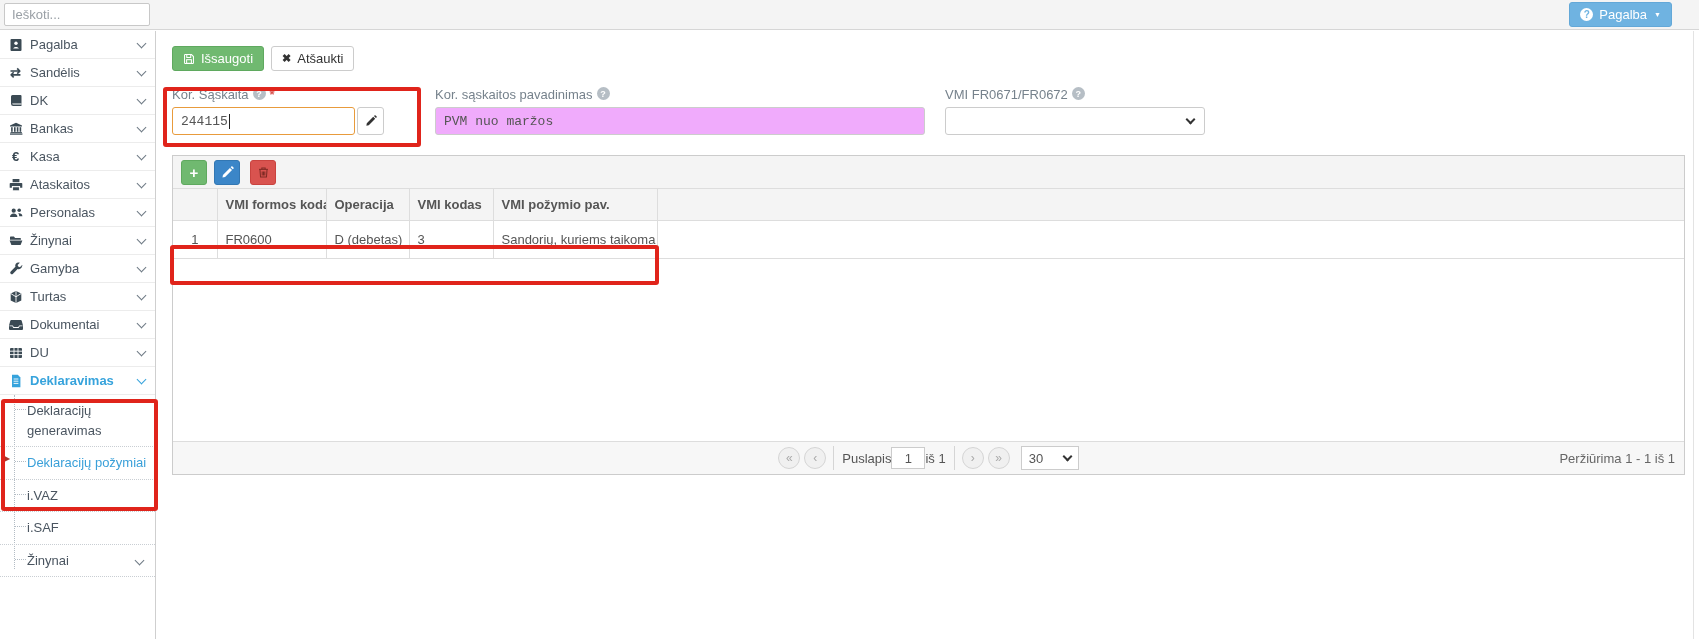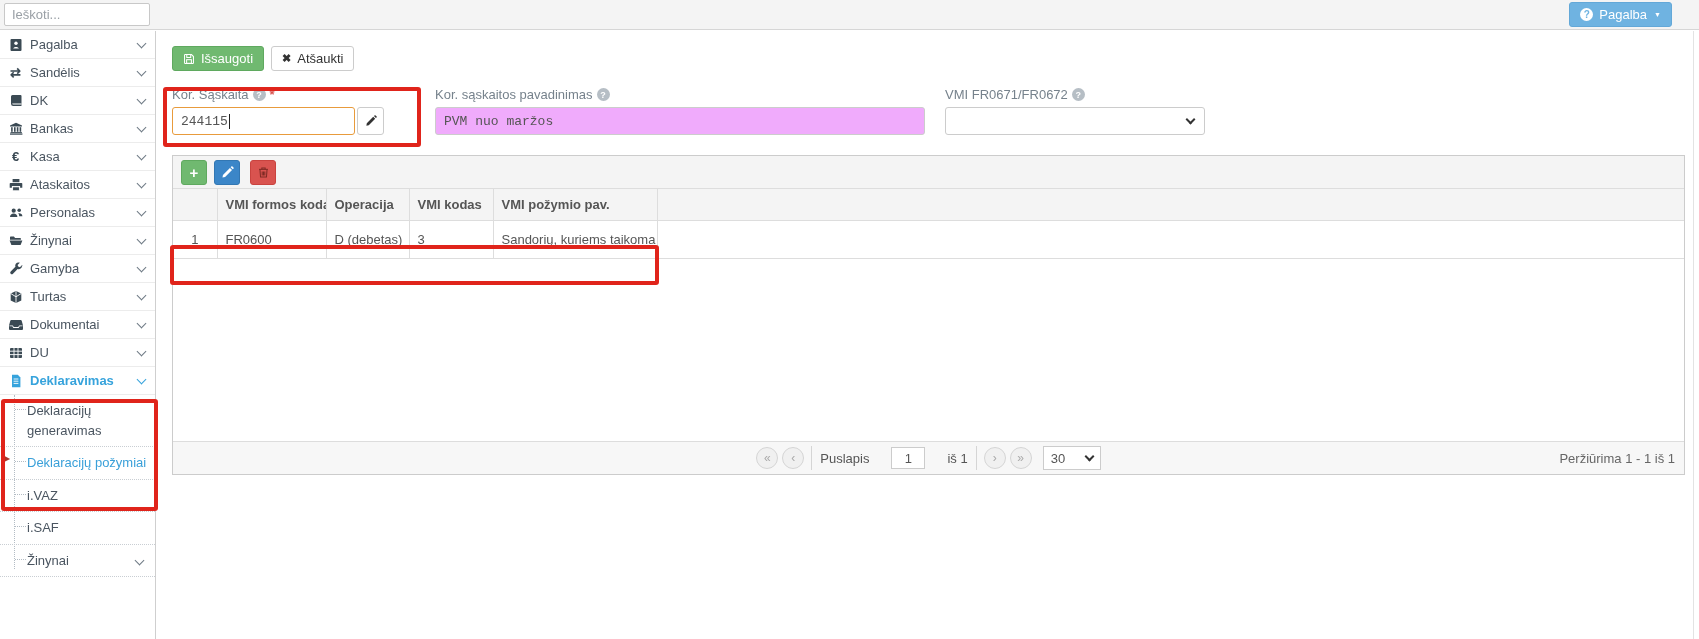--- a/index.html
+++ b/index.html
@@ -61,21 +61,21 @@
 
   .btn { display:inline-flex; align-items:center; gap:6px; height:25px; padding:0 10px;
          border-radius:3px; font-size:13px; cursor:pointer; border:1px solid #ccc;
          background:#fff; color:#333; font-family:inherit; }
   .btn-save { position:absolute; left:15px; top:15px; background:#70b970;
               border-color:#5fa95f; color:#fff; }
   .btn-cancel { position:absolute; left:114px; top:15px; }
   .xicon { font-size:11px; font-weight:bold; }
 
   .fgroup { position:absolute; }
-  .fgroup .flabel { display:flex; align-items:center; gap:4px; margin-bottom:5px;
+  .fgroup .flabel { display:flex; align-items:flex-start; gap:4px; margin-bottom:5px;
                     color:#76828c; }
   .qmark { width:13px; height:13px; background:#b6bec5; color:#fff; border-radius:50%;
            font-size:9px; font-weight:bold; display:flex; align-items:center;
            justify-content:center; }
   .req { color:#d9534f; font-weight:bold; }
   .finput { height:28px; border:1px solid #ccc; border-radius:3px; background:#fff;
             display:flex; align-items:center; padding:0 8px; color:#555;font-family:Liberation Mono, monospace; }
   .finput.focus { border-color:#e89b3c; }
   .finput.disabled { background:#f0abfc; }
   .caret-bar { display:inline-block; width:1px; height:15px; background:#222; margin-left:1px; }
@@ -124,21 +124,21 @@
   .grid td.num { text-align:center; }
 
   .panel-filler { flex:1 1 auto; background:#fff; }
   .panel-footer { height:33px; flex:0 0 33px; background:#f7f7f7; border-top:1px solid #ddd;
                   position:relative; display:flex; align-items:center; justify-content:center;
                   color:#555; }
   .pager { display:flex; align-items:center; gap:4px; }
   .pg-circle { width:22px; height:22px; border-radius:50%; background:#f0f0f0;
                border:1px solid #d5d5d5; color:#a9a9a9; display:flex; align-items:center;
                justify-content:center; font-size:12px; cursor:default; }
-  .pg-group { display:flex; align-items:center; gap:22px; border-left:1px solid #d5d5d5;
+  .pg-group { display:flex; align-items:center; gap:0; border-left:1px solid #d5d5d5;
               border-right:1px solid #d5d5d5; padding:0 8px; margin:0 3px; height:24px; }
   .pg-input { width:34px; height:22px; border:1px solid #ccc; text-align:center;
               font:13px "Liberation Sans", sans-serif; color:#555; }
   .pg-size { display:flex; align-items:center; justify-content:space-between; width:58px;
              height:24px; border:1px solid #ccc; background:#fff; padding:0 7px;
              margin-left:7px; cursor:pointer; }
   .pg-summary { position:absolute; right:9px; color:#666; }
 
   
   .annot { position:absolute; border:4px solid #e0241b; border-radius:3px;

